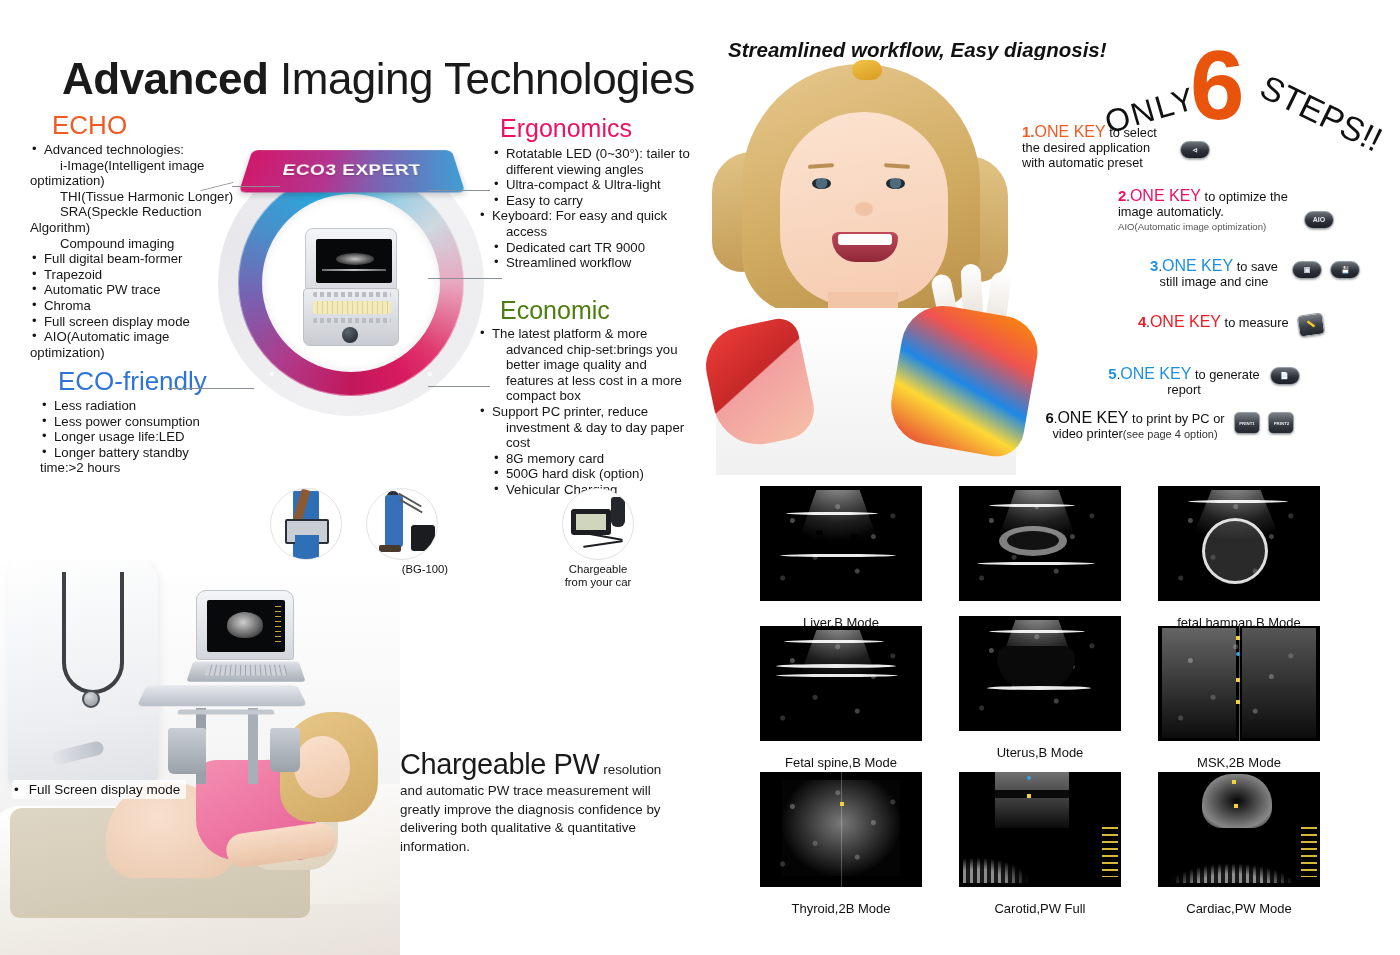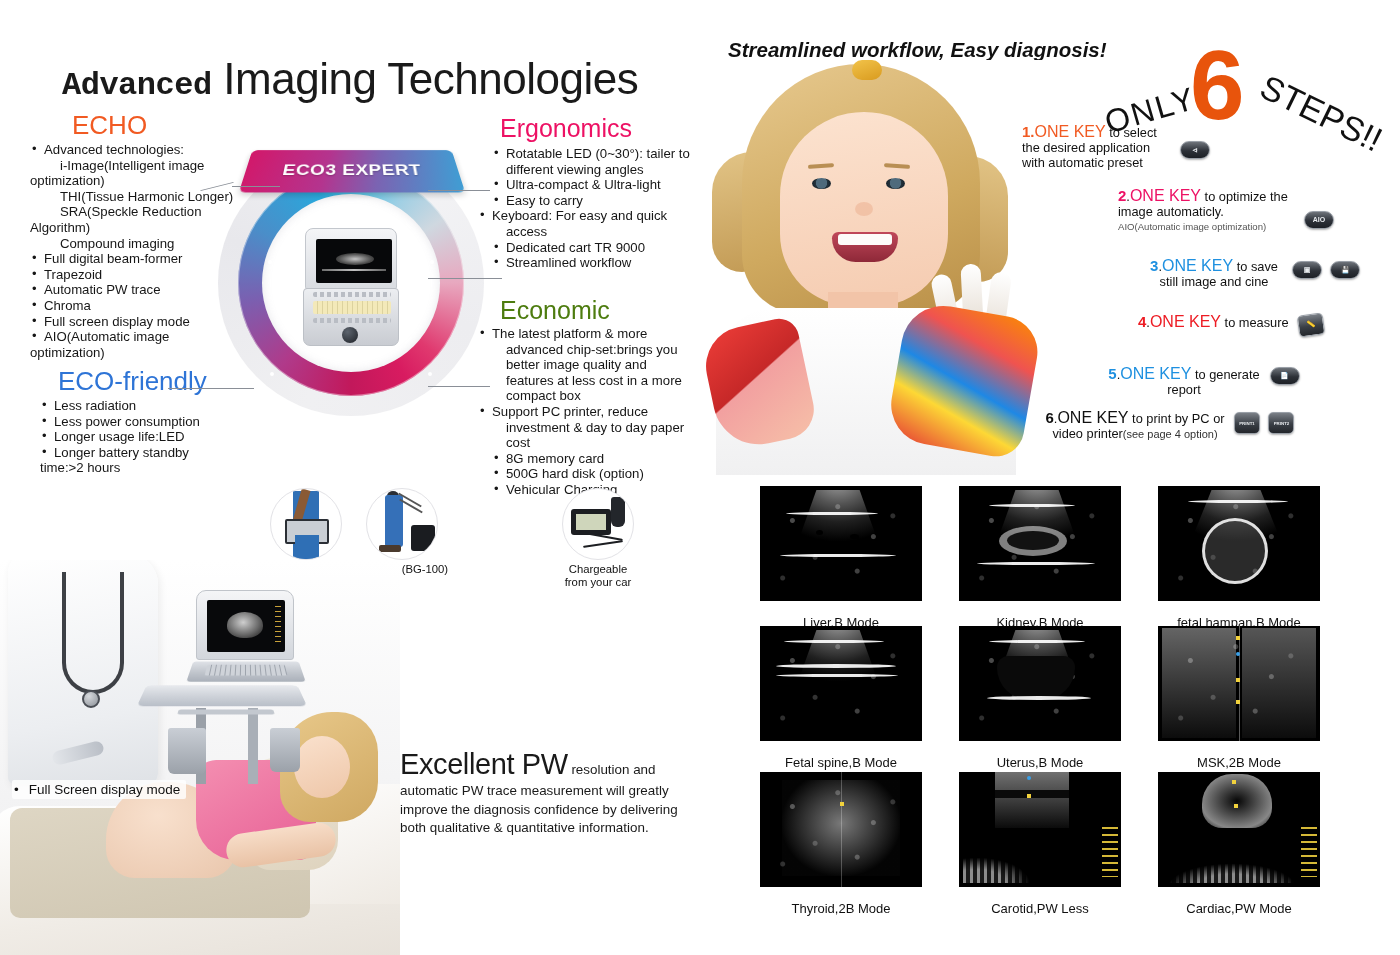--- a/index.html
+++ b/index.html
@@ -7,24 +7,24 @@
   body {
     font-family:"Liberation Sans", sans-serif;
     background:#ffffff;
     position:relative;
     color:#111;
   }
   .page { position:absolute; inset:0; width:1400px; height:955px; }
 
   
   .title-main { position:absolute; left:62px; top:54px; white-space:nowrap; }
-  .title-bold { font-size:32px; font-weight:bold; letter-spacing:-0.5px; color:#1a1a1a;font-family:Liberation Mono, monospace; }
+  .title-bold { font-size:44px; font-weight:bold; letter-spacing:-0.5px; color:#1a1a1a; }
   .title-light { font-size:44px; font-weight:normal; letter-spacing:-0.5px; color:#1a1a1a; }
 
-  .h-echo { position:absolute; left:72px; top:110px; font-size:26px; color:#F15A22; }
+  .h-echo { position:absolute; left:52px; top:110px; font-size:26px; color:#F15A22; }
   .h-eco  { position:absolute; left:58px; top:366px; font-size:26px; color:#2E74D6; }
   .h-ergo { position:absolute; left:500px; top:114px; font-size:25px; color:#ED1164; }
   .h-econ { position:absolute; left:500px; top:296px; font-size:25px; color:#4d7c0f; }
 
   ul.feat { list-style:none; font-size:13.2px; line-height:15.6px; color:#161616; }
   ul.feat li { position:relative; padding-left:14px; margin-bottom:0px; }
   ul.feat li:before {
     content:"\2022"; position:absolute; left:2px; top:-1px; font-size:13px;
   }
   ul.feat li.nobul { padding-left:0; }
@@ -586,21 +586,21 @@
       <div class="pl-m-keys"></div>
     </div>
     <div class="pl-probe"></div>
   </div>
 
   <div class="fullscreen-note">
     <span class="b">•</span><span>Full Screen display mode</span>
   </div>
 
   <div class="pw-block">
-    <span class="pw-big">Excellent PW</span><span class="pw-small"> resolution and automatic PW trace measurement will greatly improve the diagnosis confidence by delivering both qualitative &amp; quantitative information.</span>
+    <span class="pw-big">Chargeable PW</span><span class="pw-small"> resolution and automatic PW trace measurement will greatly improve the diagnosis confidence by delivering both qualitative &amp; quantitative information.</span>
   </div>
 
   <div class="tagline">Streamlined workflow, Easy diagnosis!</div>
 
   <div class="photo-girl">
     <div class="pg-pony-l"></div>
     <div class="pg-pony-r"></div>
     <div class="pg-hair"></div>
     <div class="pg-tie"></div>
     <div class="pg-face"></div>
@@ -711,21 +711,21 @@
       <div class="us-img">
         <div class="fan"></div>
         <div class="speck"></div>
         <div class="brightarc" style="left:24px;top:14px;width:100px;"></div>
         <div class="brightarc" style="left:16px;top:38px;width:120px;border-top-width:4px;"></div>
         <div class="brightarc" style="left:16px;top:48px;width:122px;"></div>
       </div>
       <div class="us-cap">Fetal spine,B Mode</div>
     </div>
 
-    <div class="us-cell" style="left:199px;top:140px;">
+    <div class="us-cell" style="left:199px;top:130px;">
       <div class="us-img">
         <div class="fan"></div>
         <div class="speck"></div>
         <div class="brightarc" style="left:30px;top:14px;width:96px;"></div>
         <div class="darkband" style="left:38px;top:30px;width:78px;height:44px;background:#0a0a0a;border-radius:14px 14px 40px 40px;"></div>
         <div class="brightarc" style="left:28px;top:70px;width:104px;border-top-width:4px;"></div>
       </div>
       <div class="us-cap">Uterus,B Mode</div>
     </div>
 
@@ -755,21 +755,21 @@
 
     <div class="us-cell" style="left:199px;top:286px;">
       <div class="us-img">
         <div style="position:absolute;left:36px;top:0;width:74px;height:56px;background:linear-gradient(180deg,rgba(205,205,205,.55),rgba(60,60,60,.18));"></div>
         <div style="position:absolute;left:36px;top:18px;width:74px;height:8px;background:#0a0a0a;"></div>
         <div class="caliper blue" style="left:68px;top:4px;"></div>
         <div class="caliper" style="left:68px;top:22px;"></div>
         <div class="pw-spec"></div>
         <div class="pw-scale"></div>
       </div>
-      <div class="us-cap">Carotid,PW Less</div>
+      <div class="us-cap">Carotid,PW Full</div>
     </div>
 
     <div class="us-cell" style="left:398px;top:286px;">
       <div class="us-img">
         <div style="position:absolute;left:44px;top:2px;width:70px;height:54px;background:radial-gradient(ellipse at 50% 50%,rgba(30,30,30,.2),rgba(225,225,225,.6) 72%,rgba(40,40,40,.1));border-radius:30px 30px 20px 20px;"></div>
         <div class="caliper" style="left:74px;top:8px;"></div>
         <div class="caliper" style="left:76px;top:32px;"></div>
         <div class="pw-spec" style="-webkit-mask-image:radial-gradient(ellipse 80px 30px at 50% 110%, #000 45%, transparent 80%);mask-image:radial-gradient(ellipse 80px 30px at 50% 110%, #000 45%, transparent 80%);"></div>
         <div class="pw-scale"></div>
       </div>

